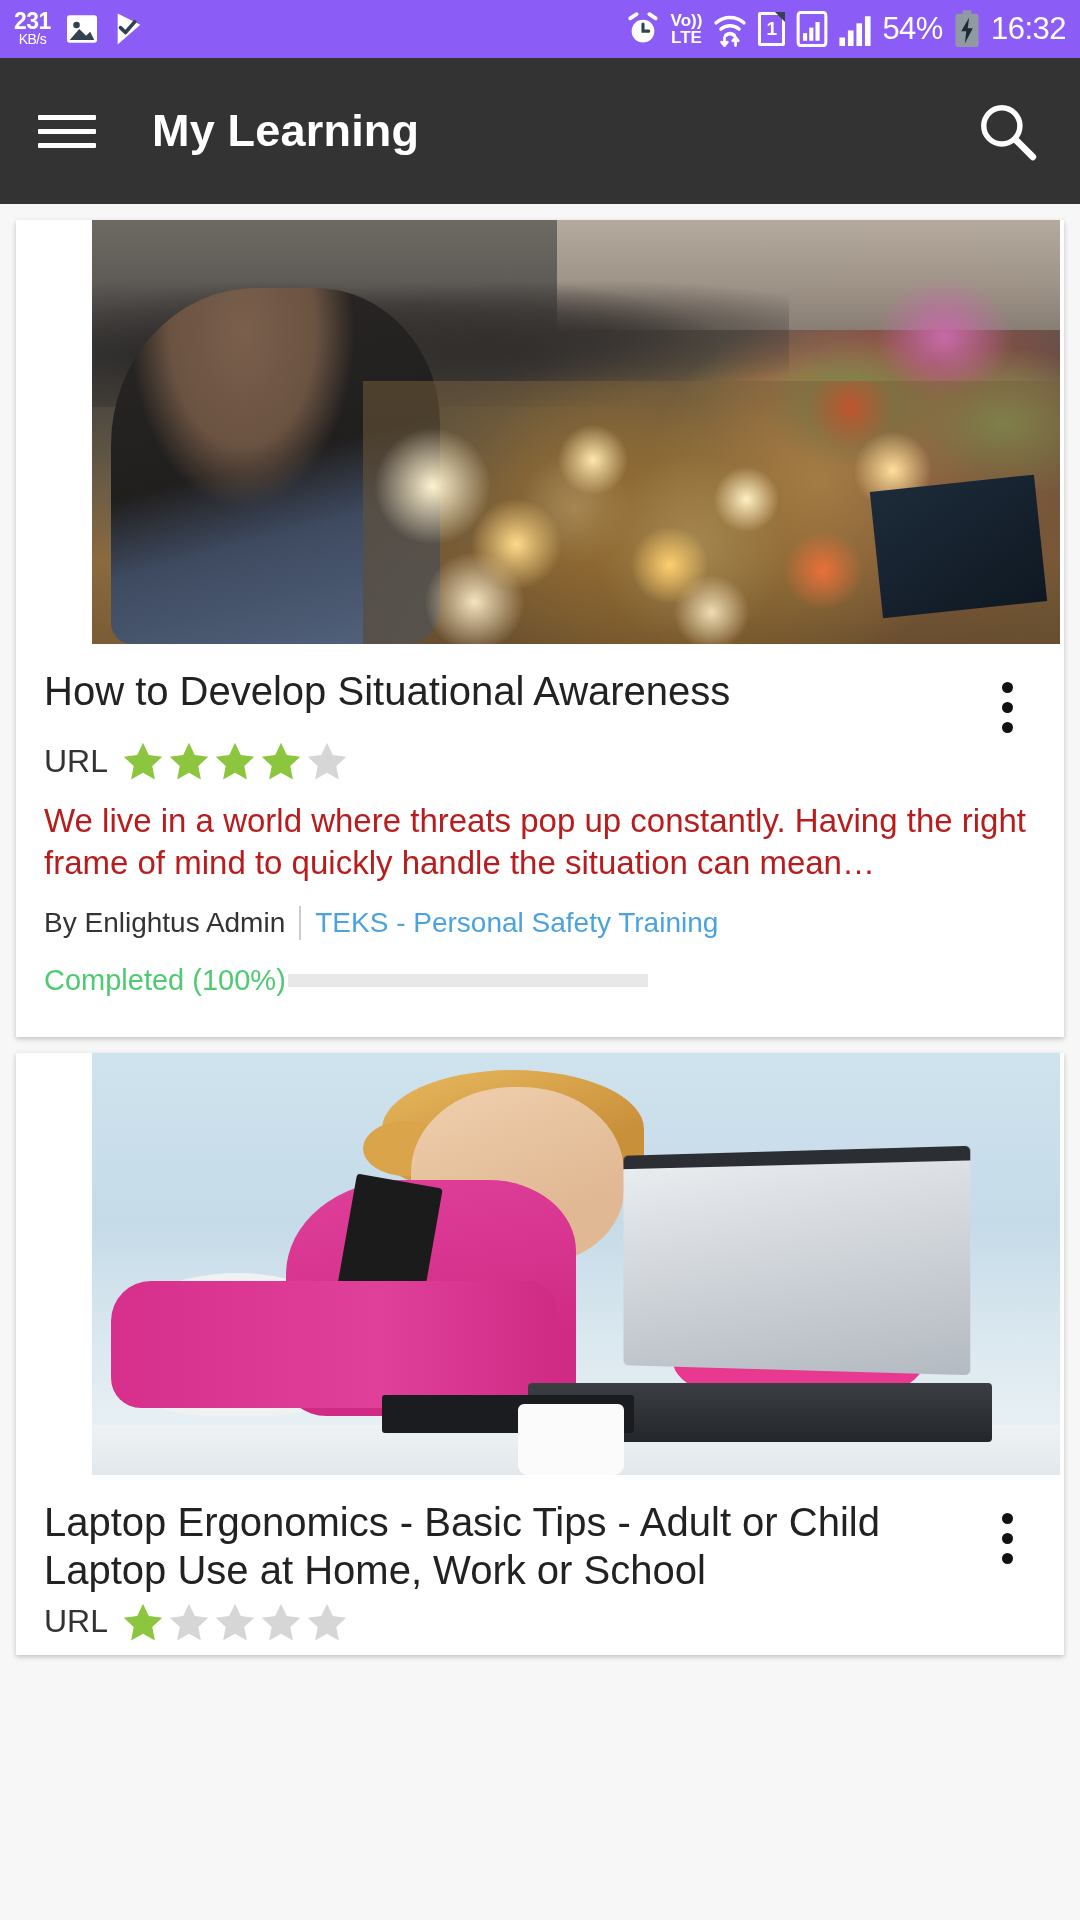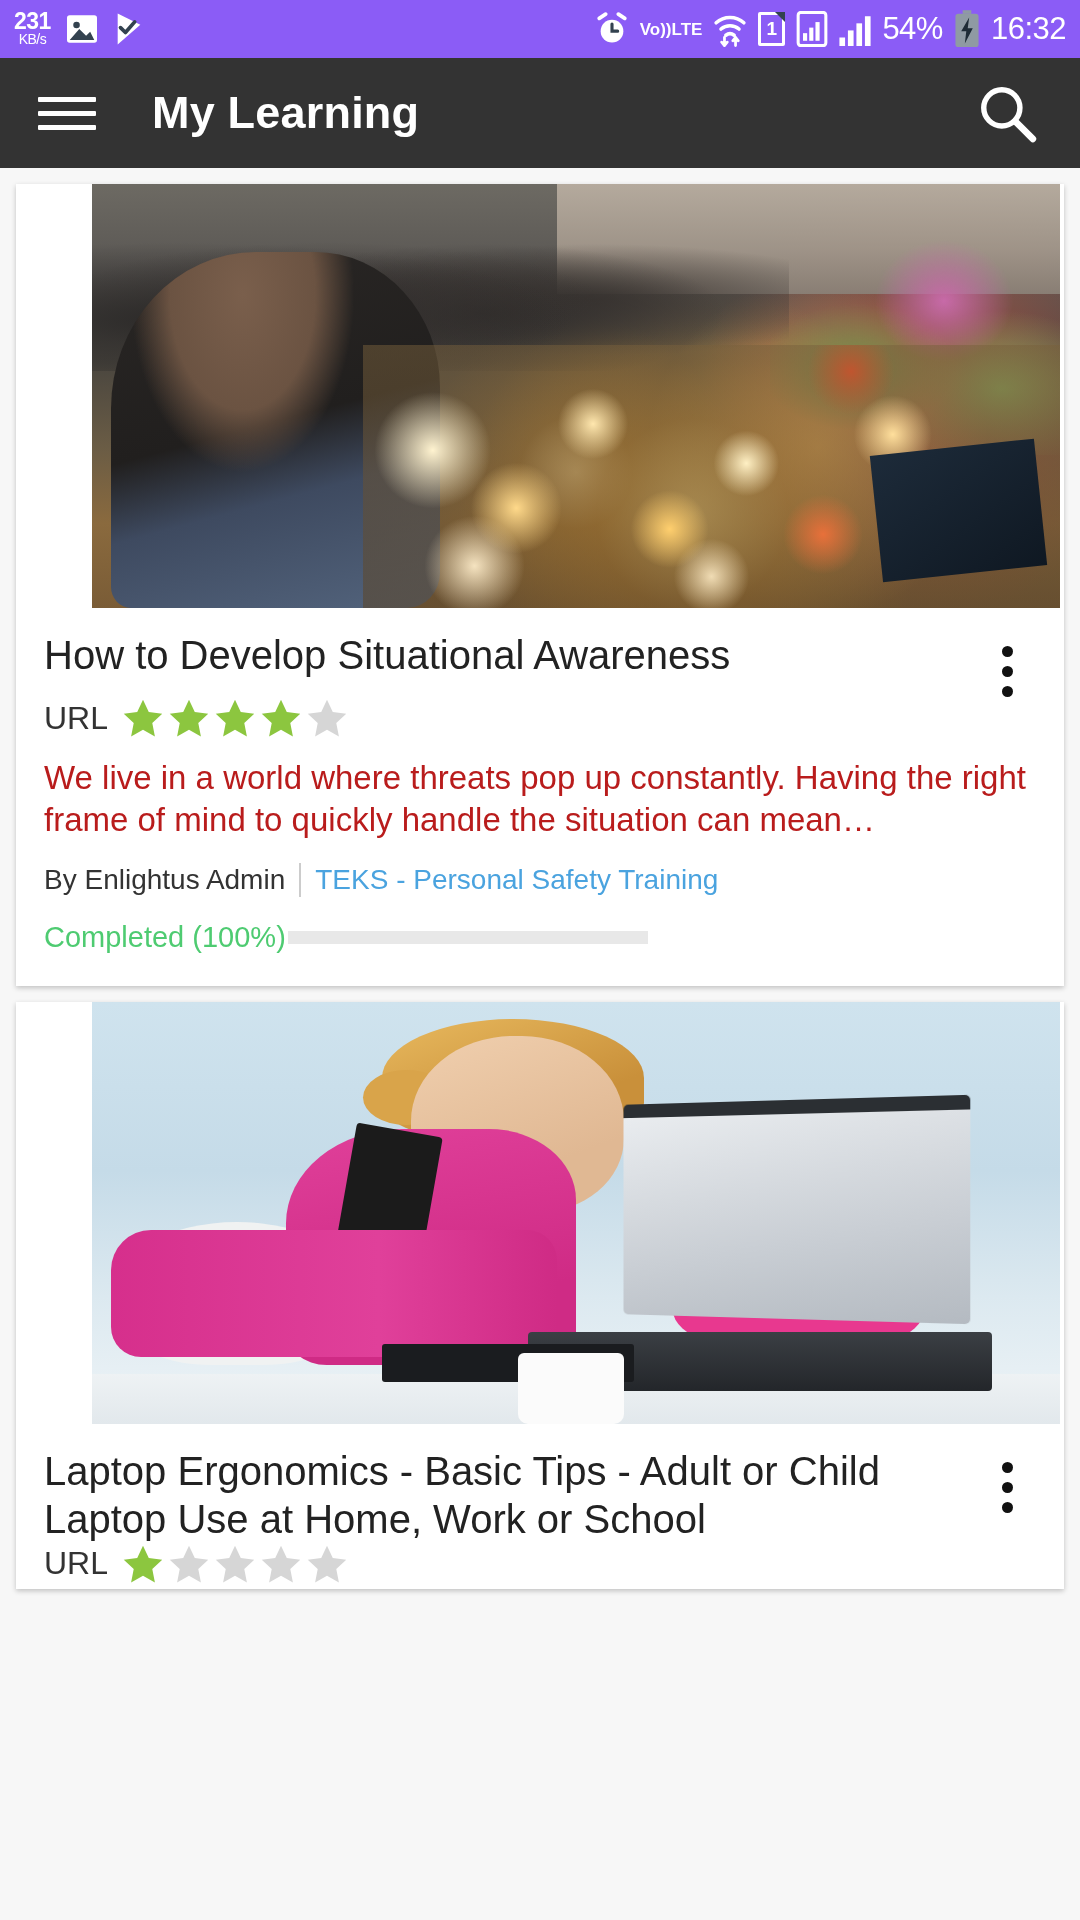--- a/index.html
+++ b/index.html
@@ -15,74 +15,74 @@
     height:58px; background:#8b5cf6; color:#fff;
     display:flex; align-items:center; justify-content:space-between;
     padding:0 14px;
   }
   .sb-left{ display:flex; align-items:center; gap:14px; }
   .netspeed{ display:flex; flex-direction:column; align-items:center; line-height:0.95; }
   .netspeed .val{ font-size:23px; font-weight:bold; letter-spacing:-0.5px; }
   .netspeed .unit{ font-size:14px; font-weight:normal; letter-spacing:-0.5px; }
   .sb-right{ display:flex; align-items:center; gap:11px; }
   .sb-icon{ display:flex; align-items:center; justify-content:center; }
-  .volte{ display:flex; flex-direction:row; align-items:center; line-height:1.0; font-weight:bold; }
+  .volte{ display:flex; flex-direction:column; align-items:center; line-height:1.0; font-weight:bold; }
   .volte .v1{ font-size:17px; }
   .volte .v2{ font-size:17px; }
   .sim-badge{
     width:27px; height:34px; border:3px solid #fff; border-radius:2px;
     display:flex; align-items:center; justify-content:center;
     font-size:19px; font-weight:bold; color:#fff;
     position:relative;
   }
   .sim-badge::after{
     content:""; position:absolute; top:-3px; right:-3px;
     border-top:10px solid #33424f; border-left:10px solid transparent;
   }
   .battpct{ font-size:31px; font-weight:500; letter-spacing:-0.5px; }
   .clock{ font-size:31px; font-weight:500; letter-spacing:-0.5px; }
 
   
   .toolbar{
-    height:110px; background:#333333;
+    height:146px; background:#333333;
     display:flex; align-items:center; padding:0 38px;
   }
   .hamburger{ width:58px; display:flex; flex-direction:column; gap:9px; cursor:pointer; }
   .hamburger span{ display:block; height:5px; background:#fff; border-radius:1px; }
   .app-title{
     color:#fff; font-size:45px; font-weight:bold;
     margin-left:56px; letter-spacing:0.2px; flex:1;
   }
   .search-btn{ width:70px; height:70px; display:flex; align-items:center; justify-content:center; cursor:pointer; }
 
   
   .list{ padding:0; }
   .card{
     background:#fff; margin:16px 16px 0 16px;
     box-shadow:0 2px 5px rgba(0,0,0,0.22);
-    padding:0 0 4px 0;
+    padding:0 0 12px 0;
   }
   .card-img-wrap{
     margin:4px 4px 0 76px; height:424px; overflow:hidden; position:relative;
   }
   .card-img-wrap.second{ height:422px; }
 
   .card-body{ padding:0 28px 0 28px; }
   .title-row{ display:flex; align-items:flex-start; padding-top:24px; }
   .course-title{
     flex:1; font-size:40px; color:#222; line-height:1.18;
     padding-right:10px;
   }
   .kebab{
     width:58px; display:flex; flex-direction:column; align-items:center;
     gap:9px; padding-top:14px; cursor:pointer; flex-shrink:0;
   }
   .kebab i{ width:11px; height:11px; background:#111; border-radius:50%; display:block; }
 
-  .rating-row{ display:flex; align-items:center; gap:14px; margin-top:0; }
+  .rating-row{ display:flex; align-items:center; gap:14px; margin-top:7px; }
   .rating-label{ font-size:32px; color:#333; }
   .stars{ display:flex; gap:4px; }
   .star{ width:42px; height:42px; display:block; }
 
   .desc{
     margin-top:18px; font-size:33px; color:#b91c1c; line-height:1.28;
   }
   .meta-row{ display:flex; align-items:center; margin-top:22px; font-size:28px; }
   .meta-author{ color:#333; padding-right:14px; }
   .meta-divider{ width:2px; height:34px; background:#ccc; }

